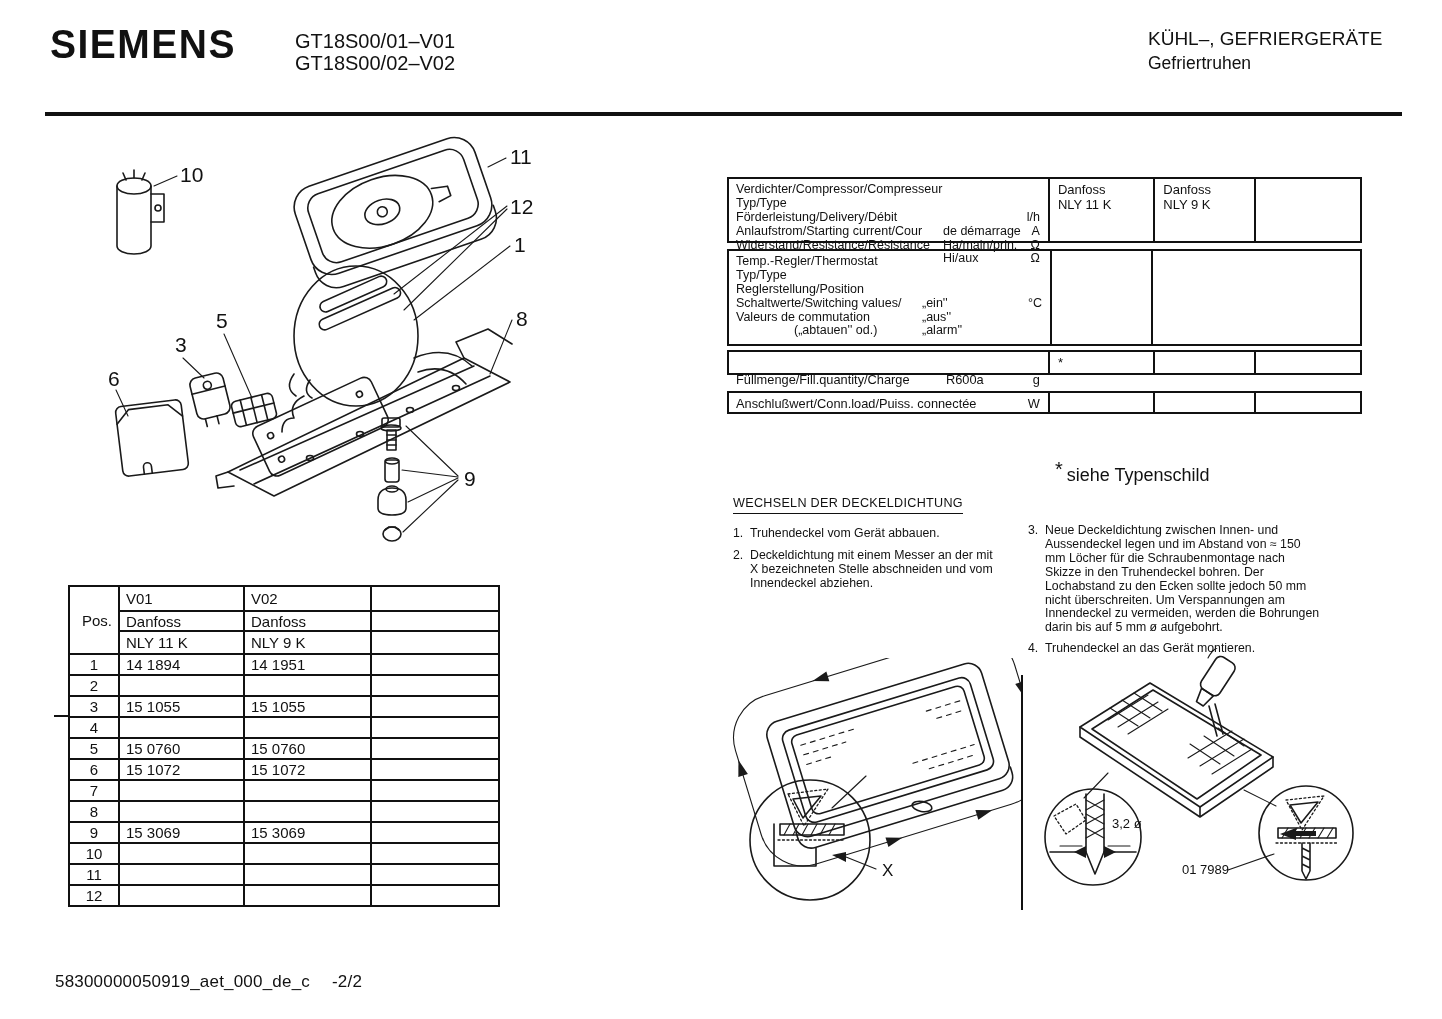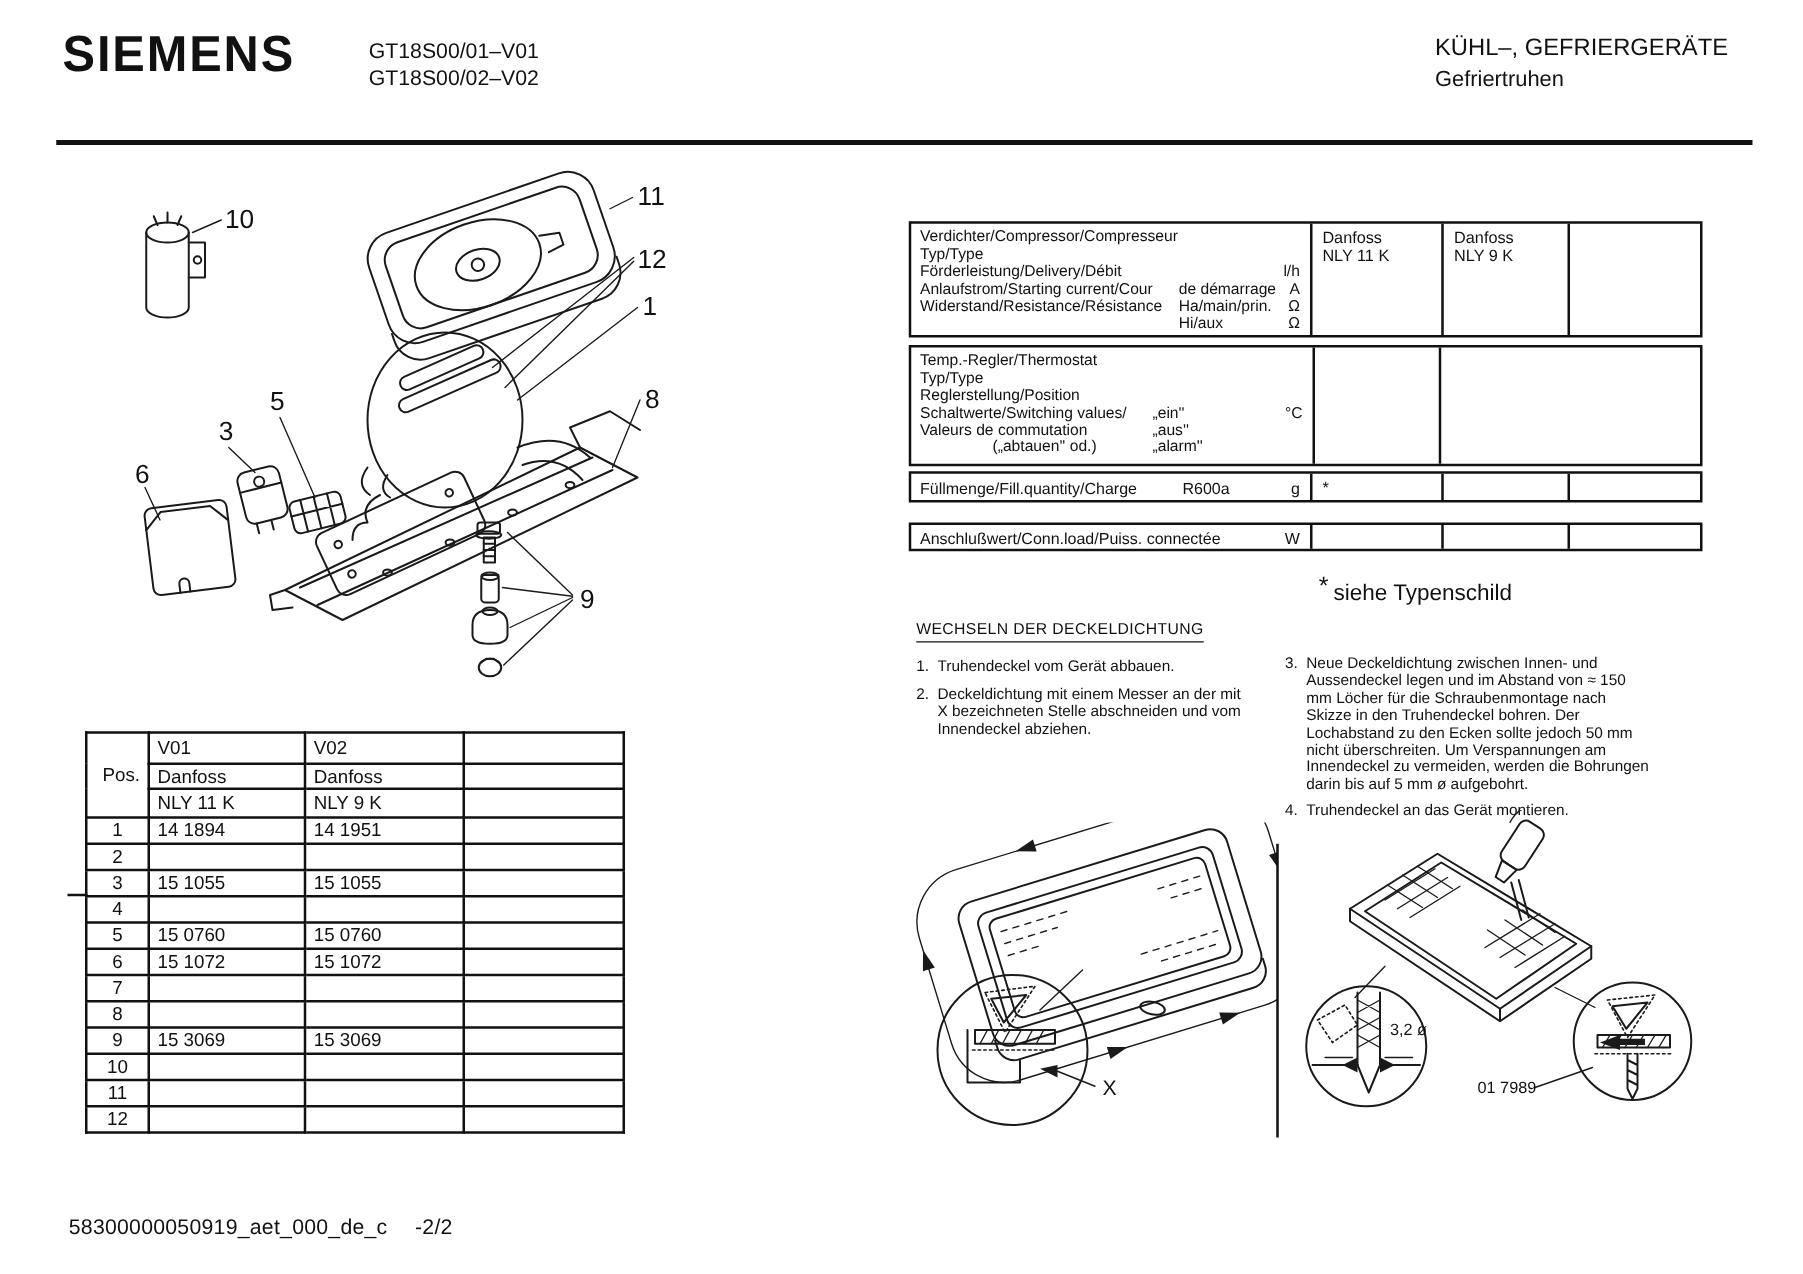--- a/index.html
+++ b/index.html
@@ -2,41 +2,41 @@
 <html><head>
 <meta charset="utf-8">
 <style>
   * { box-sizing: border-box; margin: 0; padding: 0; }
   html,body { width:1442px; height:1019px; background:#fff; overflow:hidden; }
   body { font-family:"Liberation Sans", sans-serif; color:#111; position:relative; }
   .abs { position:absolute; }
 
   
   .brand { font-size:39px; font-weight:bold; letter-spacing:1.5px; transform:scaleY(1.04); }
-  .models { font-size:17px; line-height:22px; }
+  .models { font-size:20px; line-height:22px; }
   .category { font-size:19px; line-height:24px; }
   .category .sub { font-size:17.5px; }
   .rule { background:#111; }
 
   
   .tech { width:635px; }
   .tbox { border:2px solid #111; background:#fff; }
   .t-title { height:25px; line-height:21px; font-weight:bold; font-size:13.5px; padding-left:8px; letter-spacing:0.2px; }
   .t-block { display:flex; margin-top:5px; }
   .t-left { width:323px; border-right:2px solid #111; padding:4px 0 0 7px; position:relative; }
   .t-col  { width:106px; border-right:2px solid #111; padding:3px 0 0 8px; font-size:13px; line-height:15px; }
   .t-col2 { width:101px; border-right:2px solid #111; }
   .t-col3 { width:105px; border-right:none; }
   .tline { position:relative; height:13.9px; font-size:12.5px; line-height:13.9px; white-space:nowrap; }
   .tline .sub  { position:absolute; left:207px; top:0; }
   .tline .sub2 { position:absolute; left:186px; top:0; }
   .tline .unit { position:absolute; right:8px; top:0; }
   .pair .a { display:inline-block; width:47px; }
   .t-single { display:flex; }
-  .t-single .t-left { padding-top:3px; }
+  .t-single .t-left { padding-top:19px; }
   .sline { position:relative; font-size:12.8px; line-height:17px; white-space:nowrap; }
   .sline .sub { position:absolute; left:210px; top:0; }
   .sline .unit{ position:absolute; right:8px; top:0; }
   .footnote { font-size:18px; }
   .footnote .star { font-size:20px; position:relative; top:-5px; margin-right:4px; }
 
   
   table.parts { border-collapse:collapse; table-layout:fixed; width:430px; font-size:15px; }
   table.parts td { border:2px solid #111; padding:0 6px; height:21px; overflow:hidden; white-space:nowrap; }
   table.parts tr.h1 td { height:25px; }
@@ -173,21 +173,21 @@
     <text class="callout" x="458" y="198">8</text>
     <text class="callout" x="158" y="200">5</text>
     <text class="callout" x="117" y="224">3</text>
     <text class="callout" x="50" y="258">6</text>
     <text class="callout" x="406" y="358">9</text>
   </g>
 </svg>
 
 <div class="abs tech" style="left:727px; top:172px;">
 
-  <div class="tbox t-block" style="height:93px;justify-content:center;">
+  <div class="tbox t-block" style="height:66px;justify-content:center;">
     <div class="t-left">
       <div class="tline"><span>Verdichter/Compressor/Compresseur</span></div>
       <div class="tline"><span>Typ/Type</span></div>
       <div class="tline"><span>Förderleistung/Delivery/Débit</span><span class="unit">l/h</span></div>
       <div class="tline"><span>Anlaufstrom/Starting current/Cour</span><span class="sub">de démarrage</span><span class="unit">A</span></div>
       <div class="tline"><span>Widerstand/Resistance/Résistance</span><span class="sub">Ha/main/prin.</span><span class="unit">Ω</span></div>
       <div class="tline">
           <span class="sub">Hi/aux</span>
           <span class="unit">Ω</span>
         </div>

